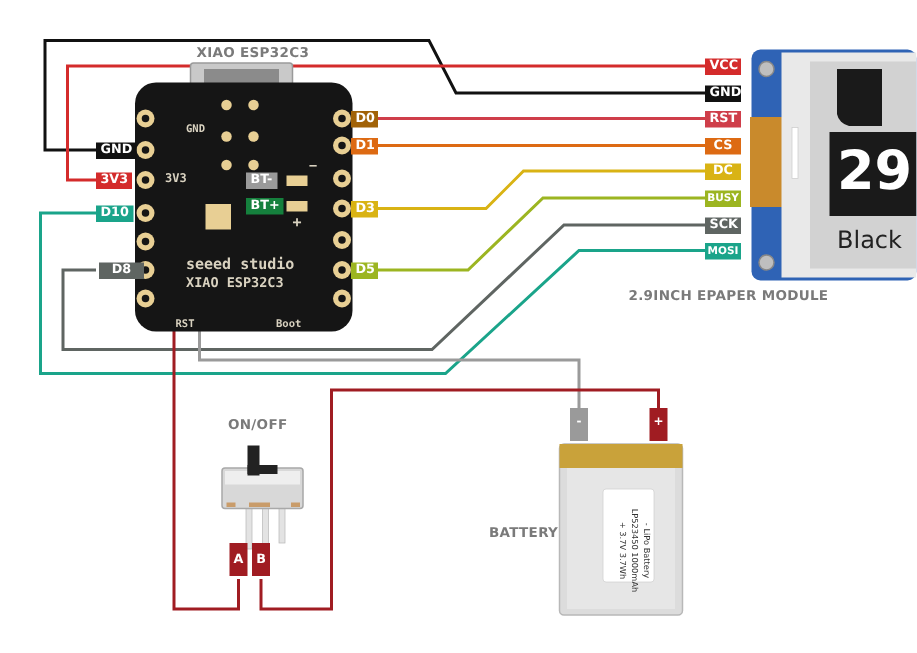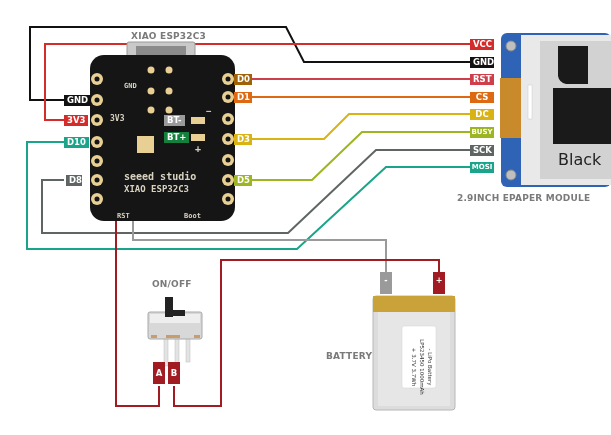--- a/index.html
+++ b/index.html
@@ -138,39 +138,40 @@
   <div class="silk" style="left:117px;top:212px;font-size:7px;">RST</div>
   <div class="silk" style="left:184px;top:212px;font-size:7px;">Boot</div>
   <div class="silk" style="left:110px;top:114px;font-size:8px;">3V3</div>
   <div class="silk" style="left:124px;top:82px;font-size:7px;">GND</div>
   <div class="silk" style="left:206px;top:106px;font-size:9px;">−</div>
   <div class="silk" style="left:195px;top:143px;font-size:10px;">+</div>
 
   <div class="pin-label" style="left:64px;top:95px;background:#111;">GND</div>
   <div class="pin-label" style="left:64px;top:115px;background:#d42b2b;">3V3</div>
   <div class="pin-label" style="left:64px;top:137px;background:#1aa48a;text-align:right;">D10</div>
-  <div class="pin-label" style="left:66px;top:175px;background:#5f6562;width:16px;text-align:center;">D8</div>
+  <div class="pin-label" style="left:66px;top:175px;background:#5f6562;width:30px;text-align:center;">D8</div>
   <div class="pin-label" style="left:234px;top:74px;background:#a16207;width:18px;">D0</div>
   <div class="pin-label" style="left:234px;top:92px;background:#dd6a13;width:18px;">D1</div>
   <div class="pin-label" style="left:234px;top:134px;background:#d9b314;width:18px;">D3</div>
   <div class="pin-label" style="left:234px;top:175px;background:#9cb521;width:18px;text-align:center;">D5</div>
   <div class="pin-label" style="left:164px;top:115px;background:#9a9a9a;">BT-</div>
   <div class="pin-label" style="left:164px;top:132px;background:#15803d;">BT+</div>
 
   <div class="pin-label" style="left:470px;top:39px;width:24px;background:#d42b2b;">VCC</div>
   <div class="pin-label" style="left:470px;top:57px;width:24px;background:#111111;">GND</div>
   <div class="pin-label" style="left:470px;top:74px;width:24px;background:#cf3e4a;">RST</div>
   <div class="pin-label" style="left:470px;top:92px;width:24px;background:#dd6a13;">CS</div>
   <div class="pin-label" style="left:470px;top:109px;width:24px;background:#d9b314;">DC</div>
   <div class="pin-label" style="left:470px;top:127px;width:24px;background:#9cb521;font-size:7px;padding:0 1px;">BUSY</div>
   <div class="pin-label" style="left:470px;top:145px;width:24px;background:#5f6562;">SCK</div>
   <div class="pin-label" style="left:470px;top:162px;width:24px;background:#1aa48a;font-size:7px;padding:0 1px;">MOSI</div>
 
+  <div style="position:absolute;left:558px;top:92px;font-family:'DejaVu Sans',sans-serif;font-weight:bold;font-size:36px;color:#ffffff;line-height:46px;">29</div>
   <div style="position:absolute;left:558px;top:150px;font-family:'DejaVu Sans',sans-serif;font-size:16px;color:#222;">Black</div>
-  <div class="caption" style="left:457px;top:193px;">2.9INCH EPAPER MODULE</div>
+  <div class="caption" style="left:419px;top:193px;">2.9INCH EPAPER MODULE</div>
 
   <div class="caption" style="left:152px;top:279px;">ON/OFF</div>
   <div class="pin-label" style="left:153px;top:368px;width:12px;padding:0;background:transparent;">A</div>
   <div class="pin-label" style="left:168px;top:368px;width:12px;padding:0;background:transparent;">B</div>
 
   <div class="caption" style="left:326px;top:351px;">BATTERY</div>
   <div style="position:absolute;left:383px;top:276px;width:6px;text-align:center;color:#fff;font-size:8px;font-weight:bold;font-family:'DejaVu Sans',sans-serif;">-</div>
   <div style="position:absolute;left:435px;top:276px;width:8px;text-align:center;color:#fff;font-size:8px;font-weight:bold;font-family:'DejaVu Sans',sans-serif;">+</div>
   <div style="position:absolute;left:388px;top:352px;width:62px;height:30px;transform:rotate(90deg);transform-origin:center;font-family:'DejaVu Sans',sans-serif;font-size:5.5px;line-height:8px;color:#333;text-align:center;">
     <div>- LiPo Battery</div>

